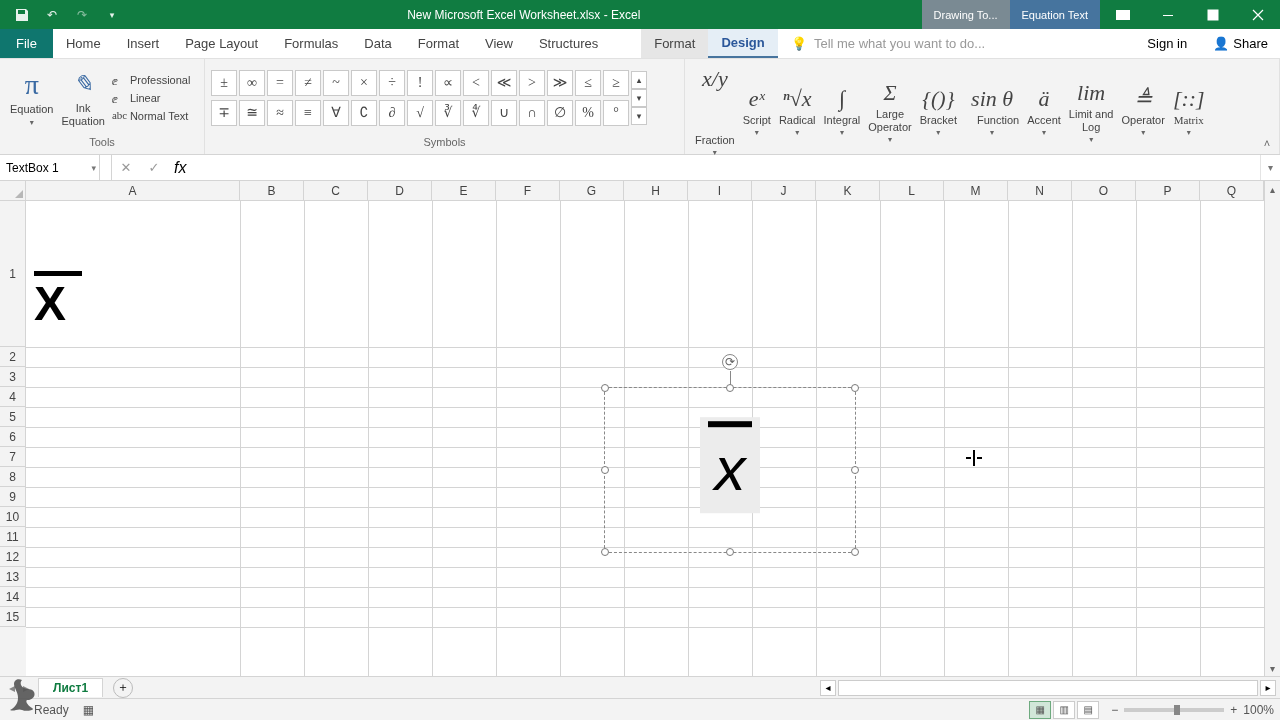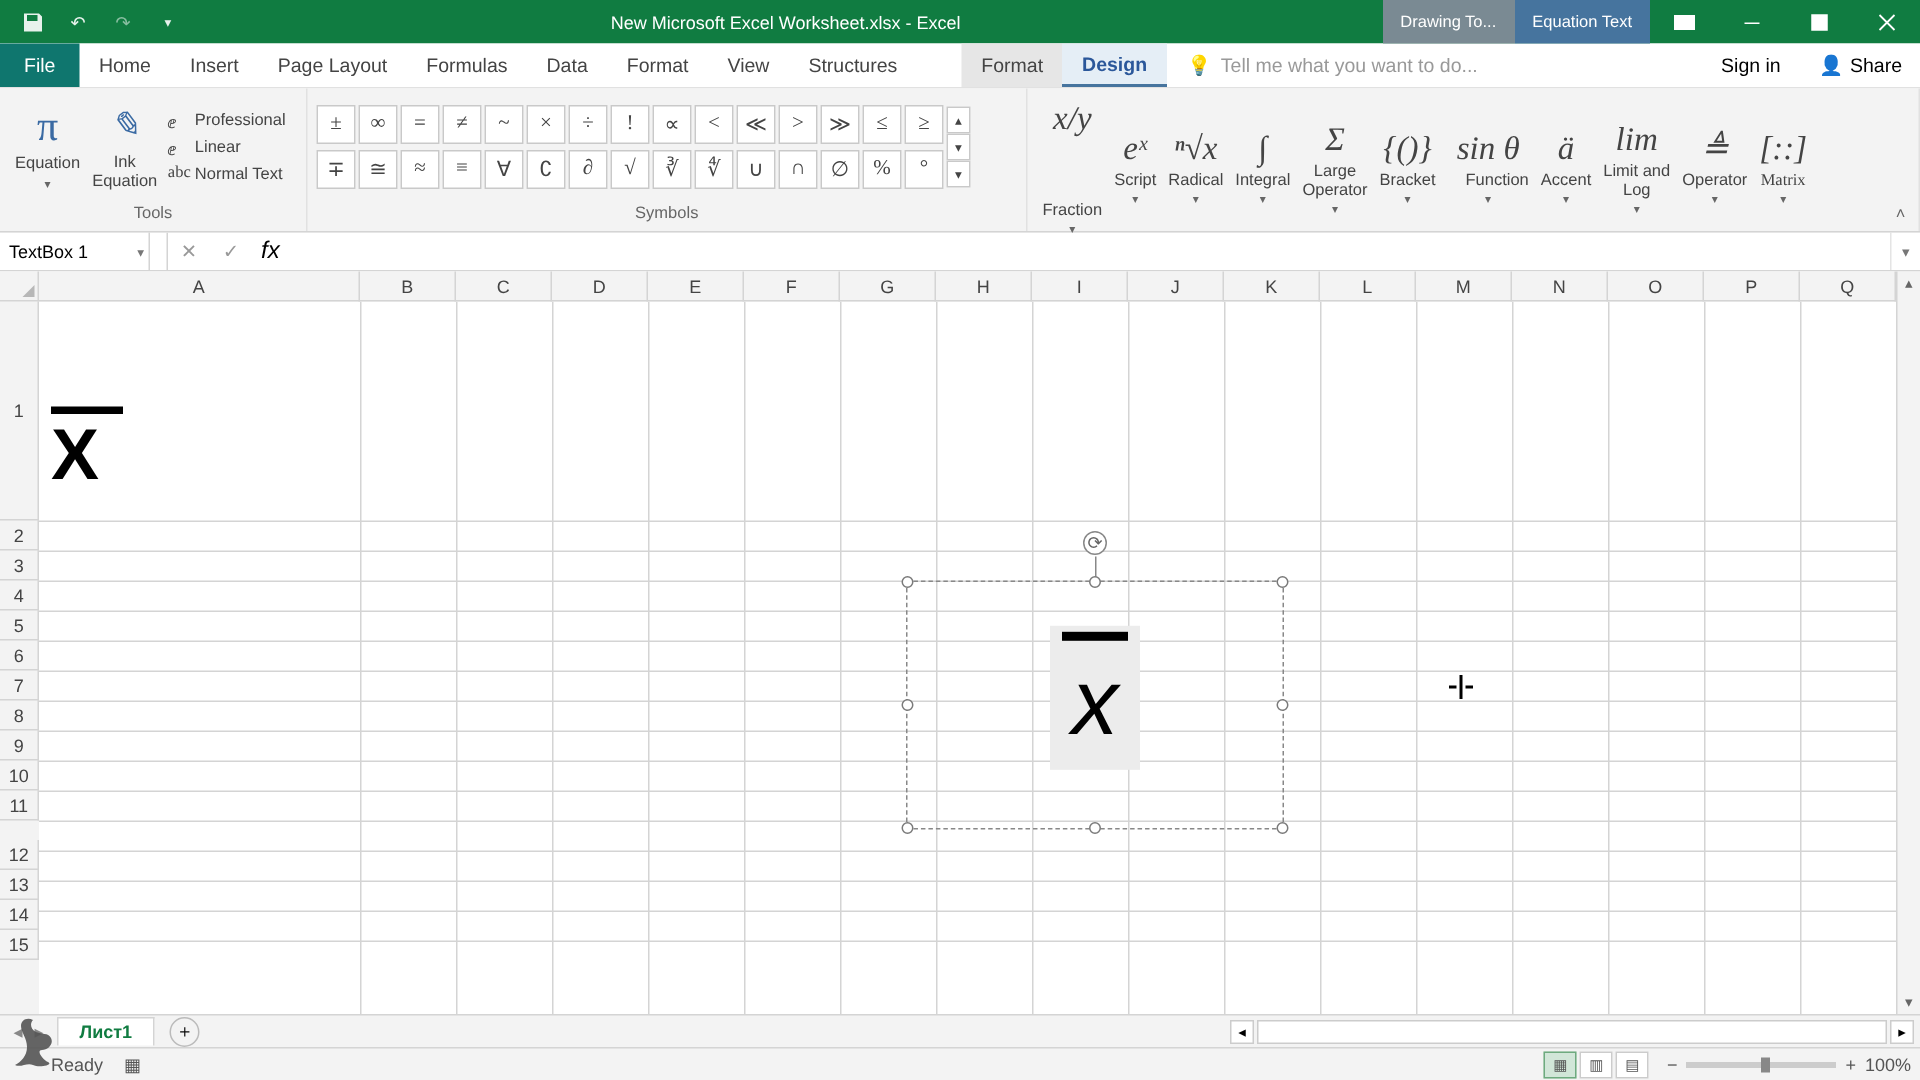--- a/index.html
+++ b/index.html
@@ -377,21 +377,21 @@
           <div class="rowhdr" style="height: 20px; line-height: 20px;">2</div>
           <div class="rowhdr" style="height: 20px; line-height: 20px;">3</div>
           <div class="rowhdr" style="height: 20px; line-height: 20px;">4</div>
           <div class="rowhdr" style="height: 20px; line-height: 20px;">5</div>
           <div class="rowhdr" style="height: 20px; line-height: 20px;">6</div>
           <div class="rowhdr" style="height: 20px; line-height: 20px;">7</div>
           <div class="rowhdr" style="height: 20px; line-height: 20px;">8</div>
           <div class="rowhdr" style="height: 20px; line-height: 20px;">9</div>
           <div class="rowhdr" style="height: 20px; line-height: 20px;">10</div>
           <div class="rowhdr" style="height: 20px; line-height: 20px;">11</div>
-          <div class="rowhdr" style="height: 20px; line-height: 20px; margin-top: 13px;">12</div>
+          <div class="rowhdr" style="height: 20px; line-height: 20px;">12</div>
           <div class="rowhdr" style="height: 20px; line-height: 20px;">13</div>
           <div class="rowhdr" style="height: 20px; line-height: 20px;">14</div>
           <div class="rowhdr" style="height: 20px; line-height: 20px;">15</div>
         </div>
       <div class="grid">
         <div class="gridbg" id="gridbg">
             <div class="vline" style="left: 214px;"></div>
             <div class="vline" style="left: 278px;"></div>
             <div class="vline" style="left: 342px;"></div>
             <div class="vline" style="left: 406px;"></div>

